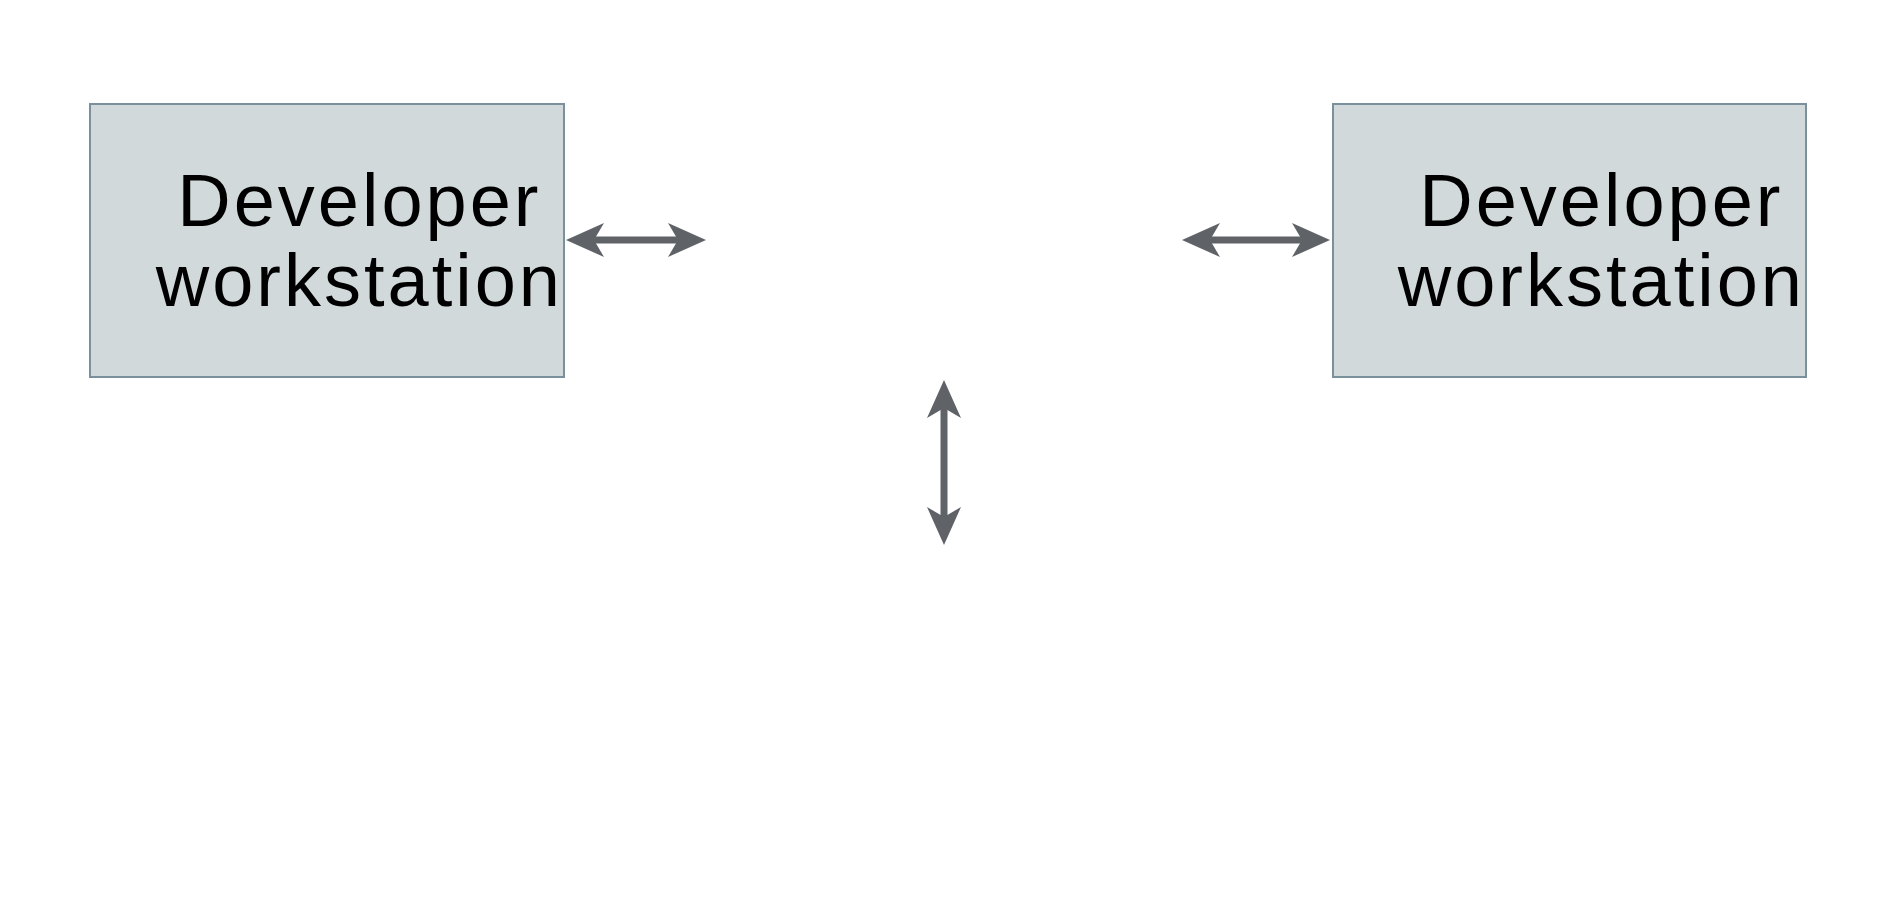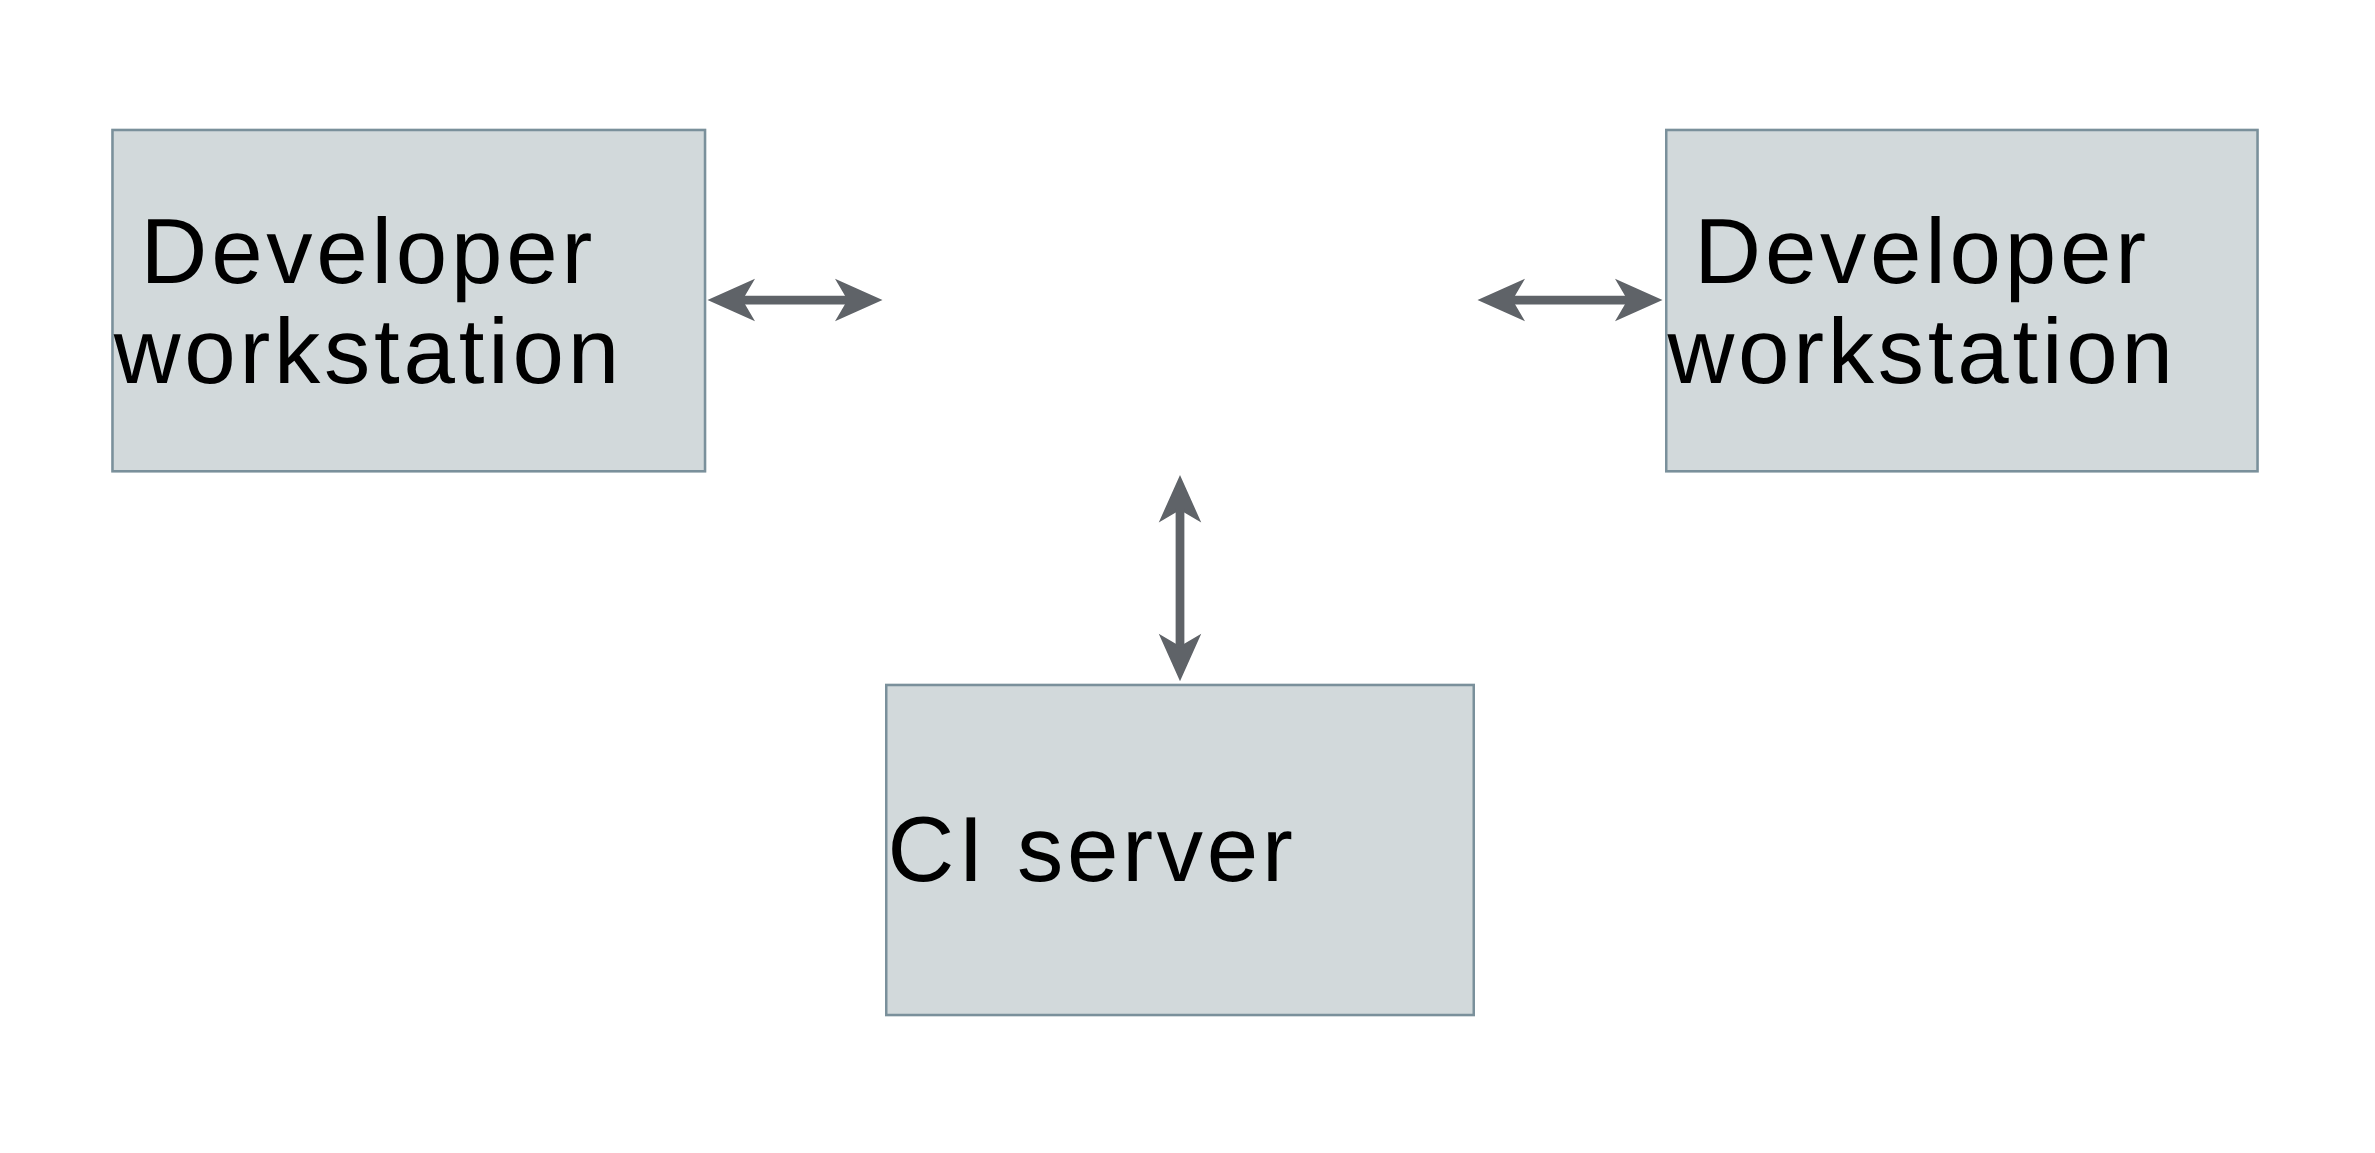--- a/index.html
+++ b/index.html
@@ -16,21 +16,21 @@
     overflow: hidden;
     background: var(--page-bg, #ffffff);
   }
   .node {
     position: absolute;
     box-sizing: border-box;
     background: var(--node-fill, #d2d9db);
     border: 2px solid var(--node-border, #7a909b);
     display: flex;
     align-items: center;
-    justify-content: flex-start;
+    justify-content: flex-end;
   }
   .node-label {
     font-size: 74px;
     line-height: 80px;
     letter-spacing: 3px;
     color: var(--text-color, #000000);
     text-align: center;
     white-space: pre-line;
   }
   .node-dev-left     { left: 89px;   top: 103px; width: 476px; height: 275px; }
@@ -54,23 +54,20 @@
     <div class="node-label">Developer
 workstation</div>
   </div>
 
 
   <div class="node node-dev-right">
     <div class="node-label">Developer
 workstation</div>
   </div>
 
-  <div class="node node-ci-server">
-    <div class="node-label">CI server</div>
-  </div>
 
   <svg class="arrow arrow-left" width="142" height="48" viewBox="0 0 142 48">
     <polygon points="1,24 39,7 29,24 39,41"></polygon>
     <polygon points="141,24 103,7 113,24 103,41"></polygon>
     <line x1="28" y1="24" x2="114" y2="24"></line>
   </svg>
 
   <svg class="arrow arrow-right" width="150" height="48" viewBox="0 0 150 48">
     <polygon points="1,24 39,7 29,24 39,41"></polygon>
     <polygon points="149,24 111,7 121,24 111,41"></polygon>

